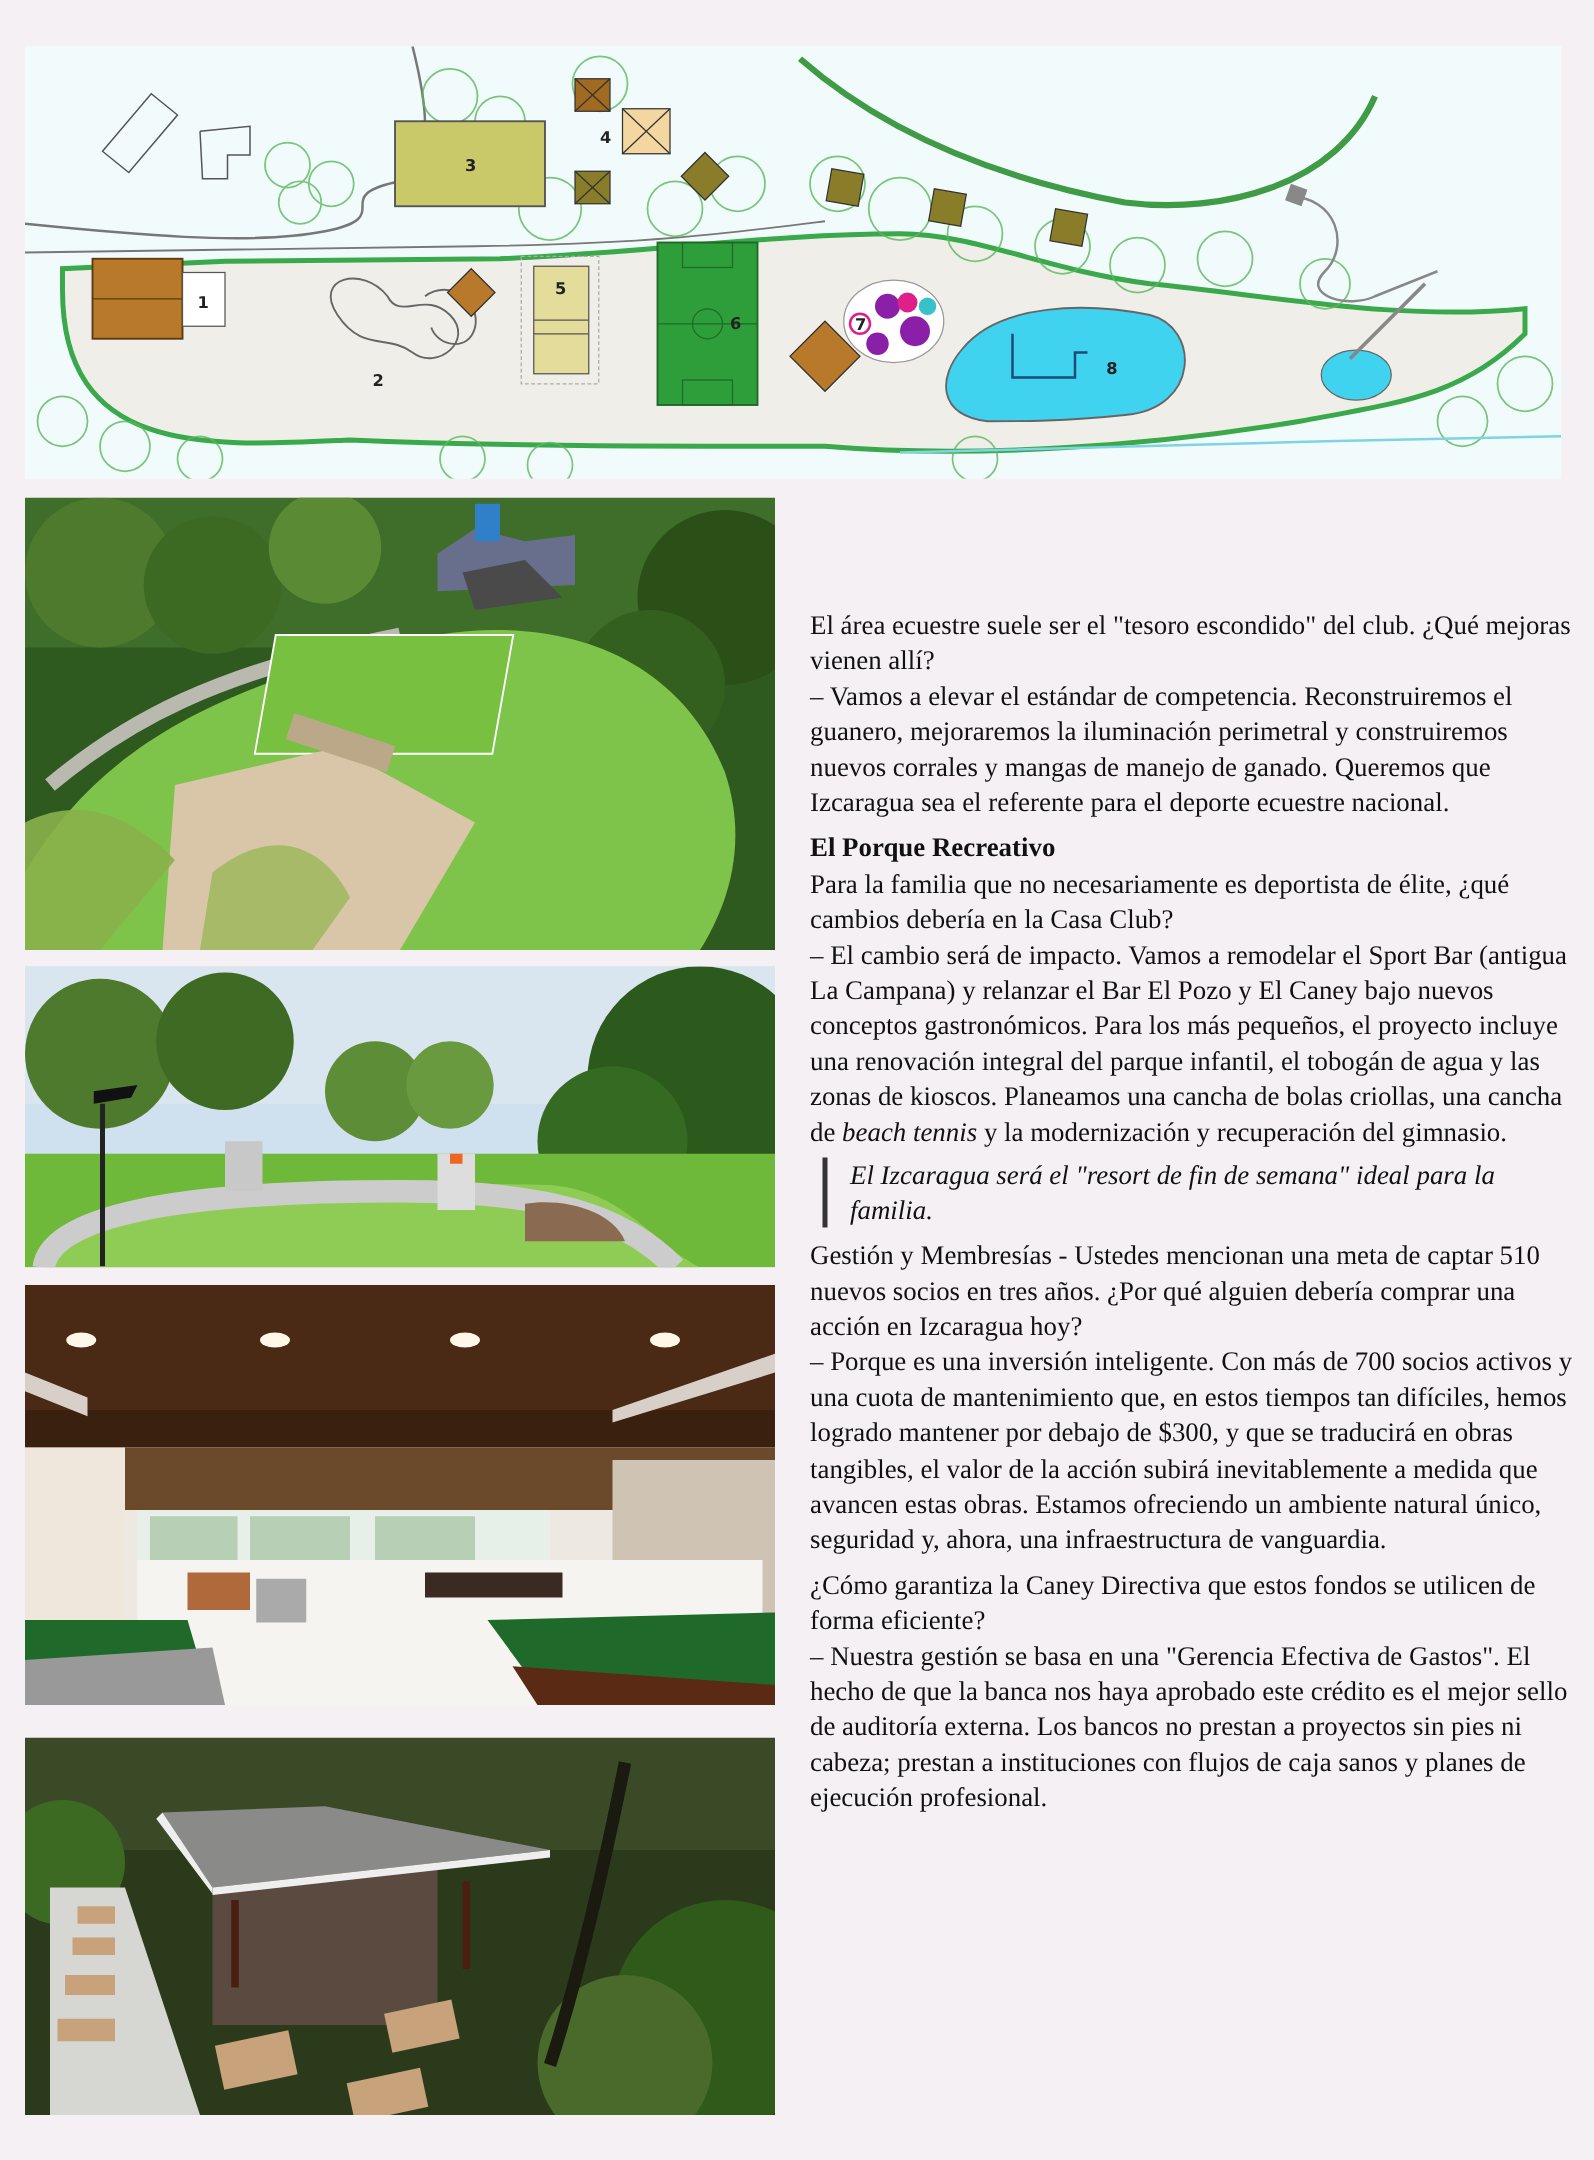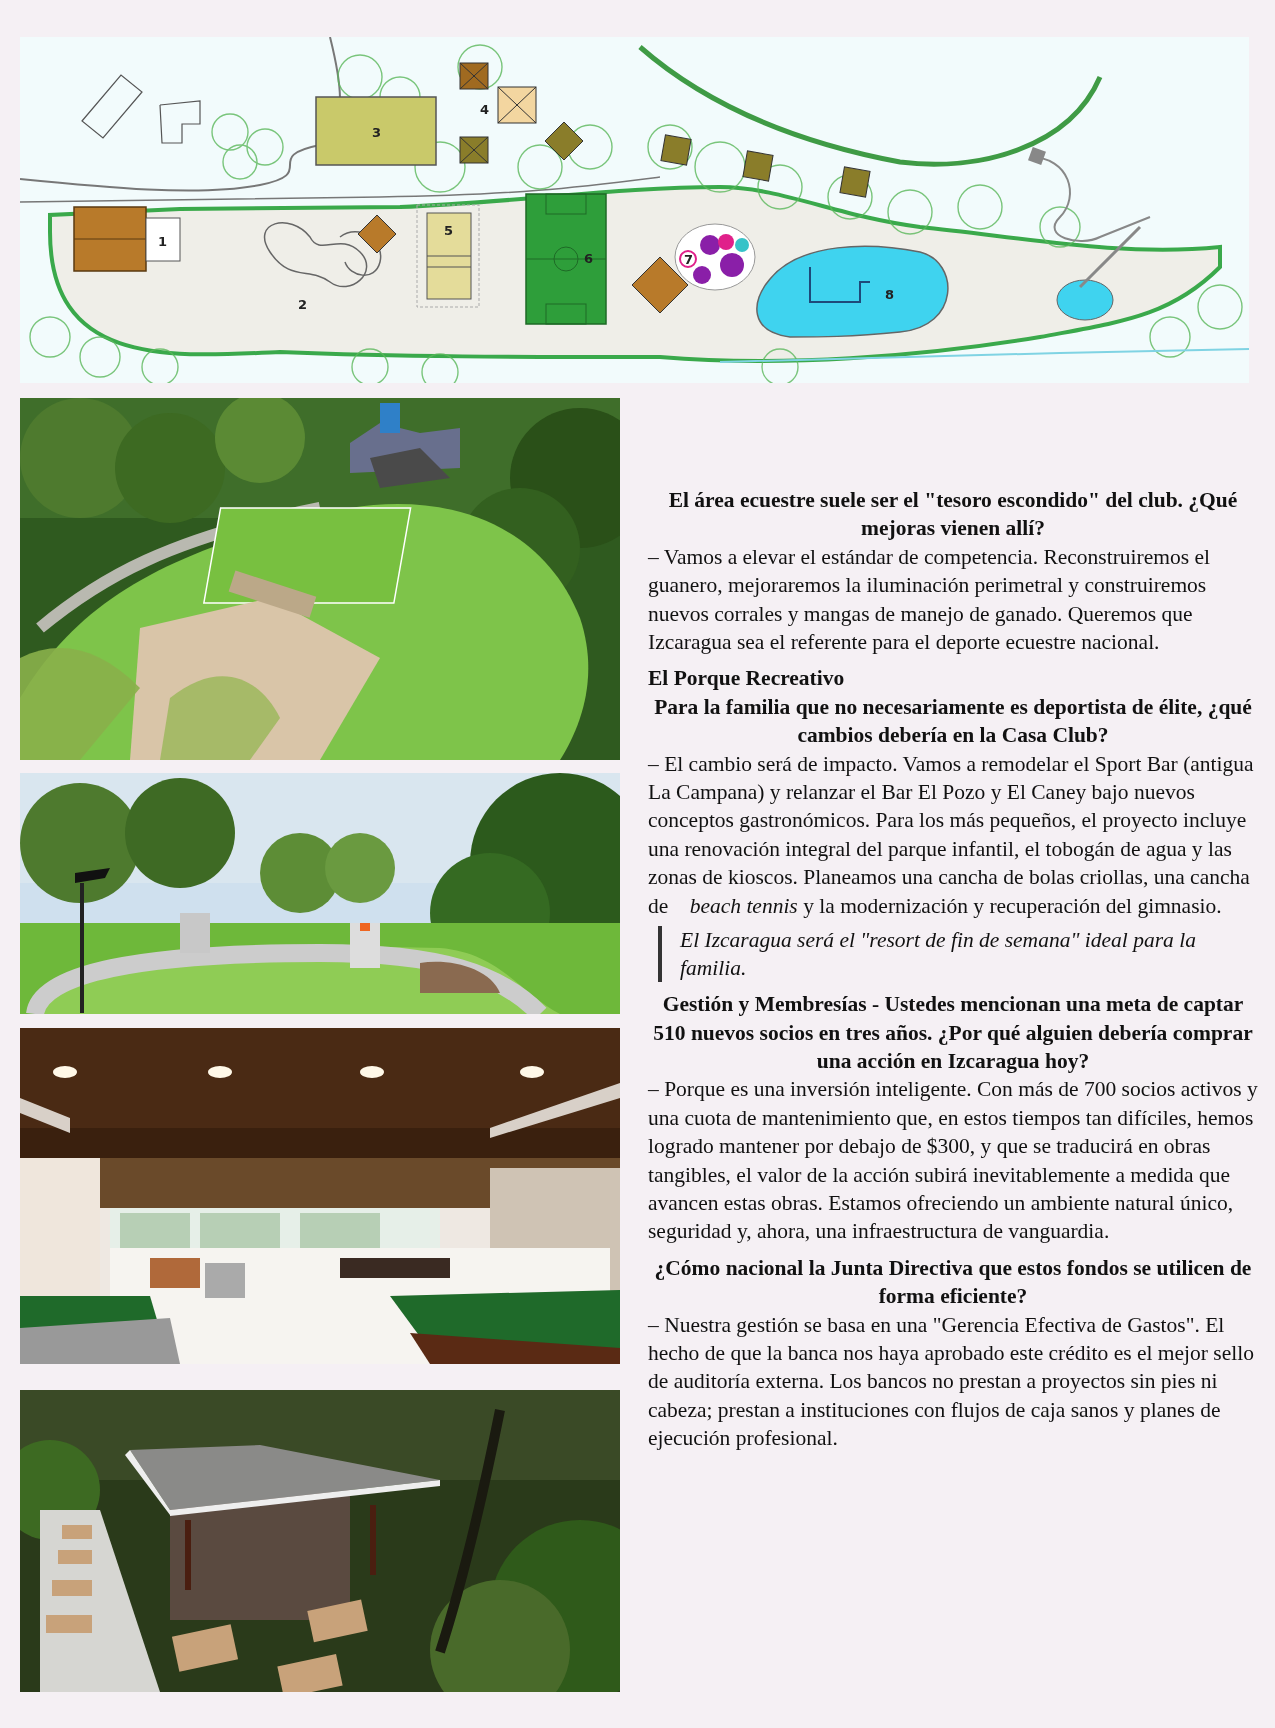--- a/index.html
+++ b/index.html
@@ -22,31 +22,31 @@
     .p1 { top: 398px; height: 362px; }
     .p2 { top: 773px; height: 241px; }
     .p3 { top: 1028px; height: 336px; }
     .p4 { top: 1390px; height: 302px; }
 
     .article {
       position: absolute; left: 648px; top: 486px; width: 610px;
       font-size: 21.5px; line-height: 28.4px;
     }
     .article p { margin: 0; }
-    .q { font-weight: bold; text-align: center; }
+    .q { font-weight: normal; }
     .ans { margin-bottom: 8px !important; }
     .sec-title { font-weight: bold; }
     .quote {
       margin: 6px 0 8px 10px !important;
       border-left: 4px solid #333;
       padding-left: 18px;
       font-style: italic;
       line-height: 28px;
     }
-    em { font-style: italic; margin-left: 16px; }
+    em { font-style: italic; }
     .num { font-family: "DejaVu Sans", sans-serif; font-weight: bold; font-size: 13px; fill: #222; }
   </style>
 </head>
 <body>
 
 <div class="map" aria-label="Plano maestro del club con áreas numeradas">
   <svg viewBox="0 0 1229 346" xmlns="http://www.w3.org/2000/svg">
     <rect x="0" y="0" width="1229" height="346" fill="#f2fbfc"></rect>
 
     <g fill="none" stroke="#555" stroke-width="1.2">
@@ -262,15 +262,15 @@
 
   <p class="sec-title">El Porque Recreativo</p>
   <p class="q">Para la familia que no necesariamente es deportista de élite, ¿qué cambios debería en la Casa Club?</p>
   <p><span>–  El cambio será de impacto. Vamos a remodelar el Sport Bar (antigua La Campana) y relanzar el Bar El Pozo y El Caney bajo nuevos conceptos gastronómicos. Para los más pequeños, el proyecto incluye una renovación integral del parque infantil, el tobogán de agua y las zonas de kioscos. Planeamos una cancha de bolas criollas, una cancha de </span><em>beach tennis</em><span> y la modernización y recuperación del gimnasio.</span></p>
 
   <p class="quote">El Izcaragua será el "resort de fin de semana" ideal para la familia.</p>
 
   <p class="q">Gestión y Membresías - Ustedes mencionan una meta de captar 510 nuevos socios en tres años. ¿Por qué alguien debería comprar una acción en Izcaragua hoy?</p>
   <p class="ans">–  Porque es una inversión inteligente. Con más de 700 socios activos y una cuota de mantenimiento que, en estos tiempos tan difíciles, hemos logrado mantener por debajo de $300, y que se traducirá en obras tangibles, el valor de la acción subirá inevitablemente a medida que avancen estas obras. Estamos ofreciendo un ambiente natural único, seguridad y, ahora, una infraestructura de vanguardia.</p>
 
-  <p class="q">¿Cómo nacional la Junta Directiva que estos fondos se utilicen de forma eficiente?</p>
+  <p class="q">¿Cómo garantiza la Caney Directiva que estos fondos se utilicen de forma eficiente?</p>
   <p>–  Nuestra gestión se basa en una "Gerencia Efectiva de Gastos". El hecho de que la banca nos haya aprobado este crédito es el mejor sello de auditoría externa. Los bancos no prestan a proyectos sin pies ni cabeza; prestan a instituciones con flujos de caja sanos y planes de ejecución profesional.</p>
 </div>
 
 </body></html>

